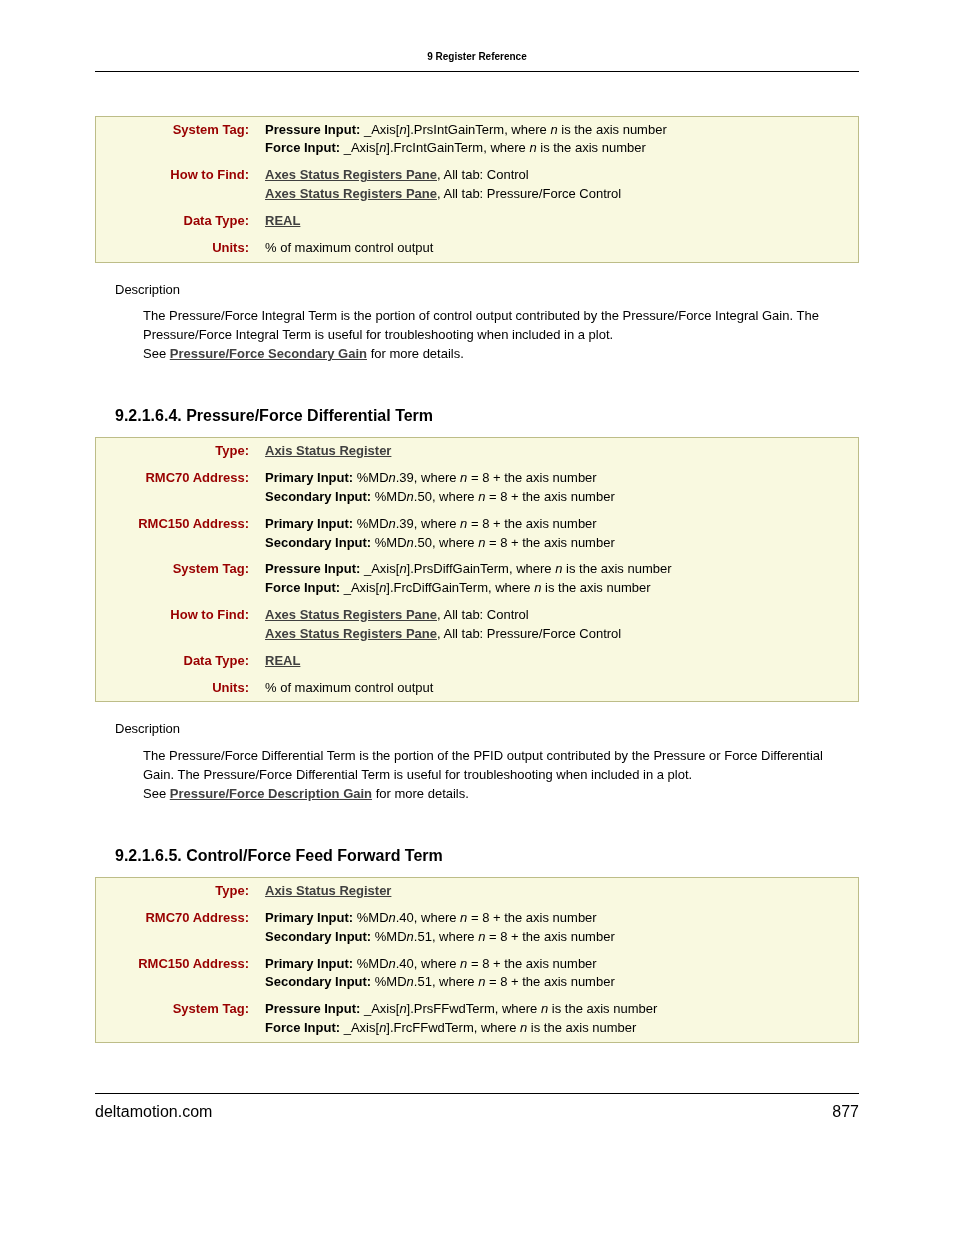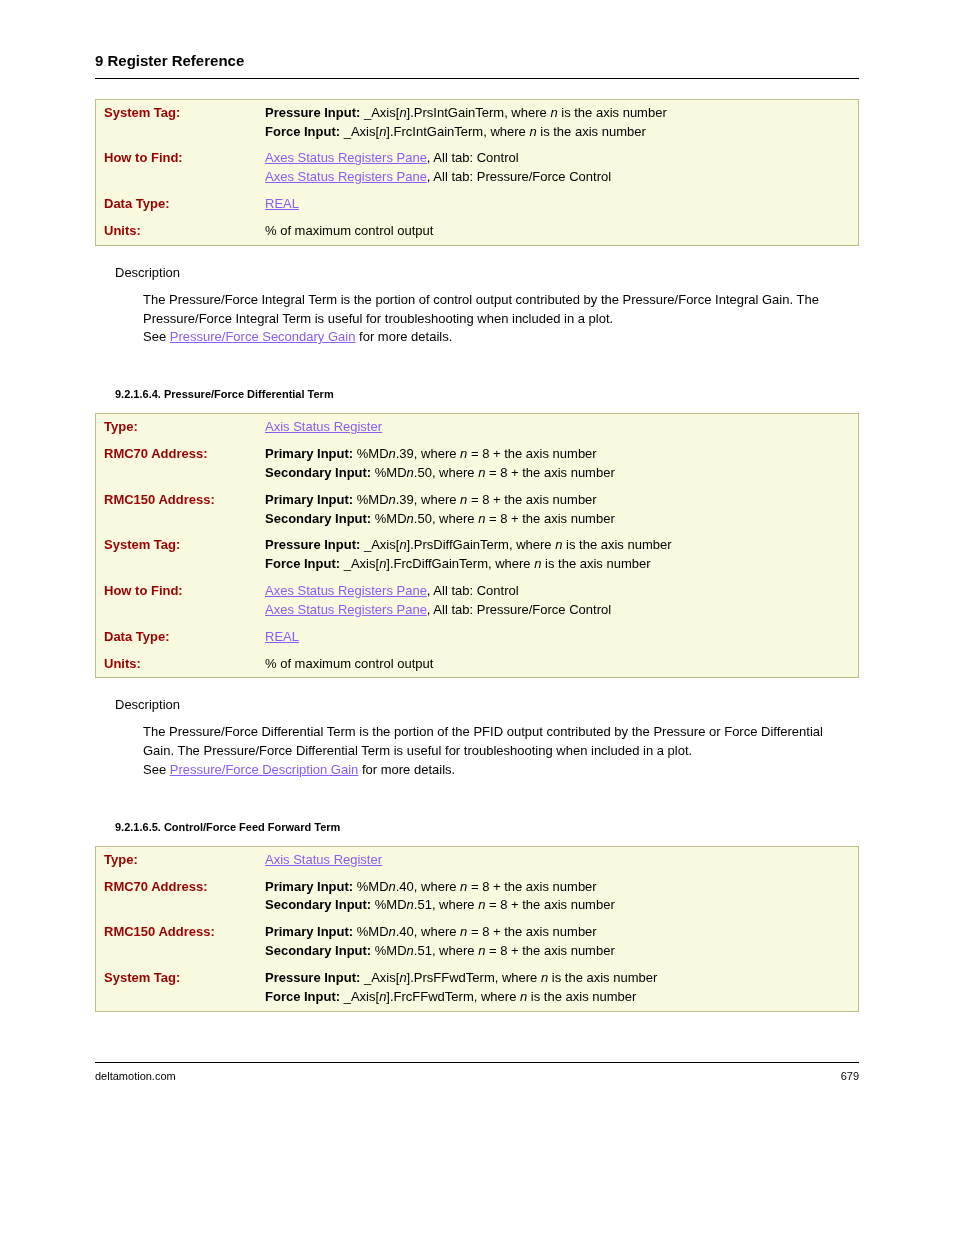--- a/index.html
+++ b/index.html
@@ -6,67 +6,69 @@
     font-family: Verdana, Geneva, sans-serif;
     font-size: 13px;
     color: #000;
     background: #fff;
     margin: 0;
     padding: 50px 95px 40px 95px;
     line-height: 1.45;
   }
   .header-line {
     border-bottom: 1px solid #000;
-    text-align: left;
+    text-align: center;
     font-weight: bold;
     padding-bottom: 6px;
-    margin-bottom: 20px;
-    font-size: 15px;
+    margin-bottom: 44px;
+    font-size: 10px;
   }
   table.box {
     width: 100%;
     border: 1px solid #bdbd88;
     border-collapse: collapse;
     background: #f9f9e0;
     margin: 8px 0 18px 0;
   }
   table.box td {
     padding: 4px 8px;
     vertical-align: top;
   }
   table.box td.label {
     width: 145px;
+    text-align: right;
     font-weight: bold;
     color: #990000;
     white-space: normal;
   }
   table.box td.val {
     color: #000;
   }
   a.link {
-    color: #8b5cf6;
+    color: #404040;
     text-decoration: underline;
+    font-weight: bold;
   }
   .desc-h {
     font-weight: normal;
     margin: 8px 0 6px 20px;
   }
   .desc-body {
     margin: 8px 20px 18px 48px;
   }
   .section-h {
     font-weight: bold;
     margin: 40px 0 10px 20px;
-    font-size: 11px;
+    font-size: 16px;
   }
   .footer {
     border-top: 1px solid #000;
     margin-top: 50px;
     padding-top: 6px;
-    font-size: 11px;
+    font-size: 16px;
     display: flex;
     justify-content: space-between;
   }
   i { font-style: italic; }
   b { font-weight: bold; }
 </style>
 </head>
 <body>
 
 <div class="header-line">9  Register Reference</div>
@@ -148,14 +150,14 @@
       </tr>
       <tr>
         <td class="label">System Tag:</td>
         <td class="val"><b>Pressure Input:</b>  _Axis[<i>n</i>].PrsFFwdTerm, where <i>n</i> is the axis number<br><b>Force Input:</b>  _Axis[<i>n</i>].FrcFFwdTerm, where <i>n</i> is the axis number</td>
       </tr>
     </tbody>
 </table>
 
 <div class="footer">
   <span>deltamotion.com</span>
-  <span>679</span>
+  <span>877</span>
 </div>
 
 </body></html>

